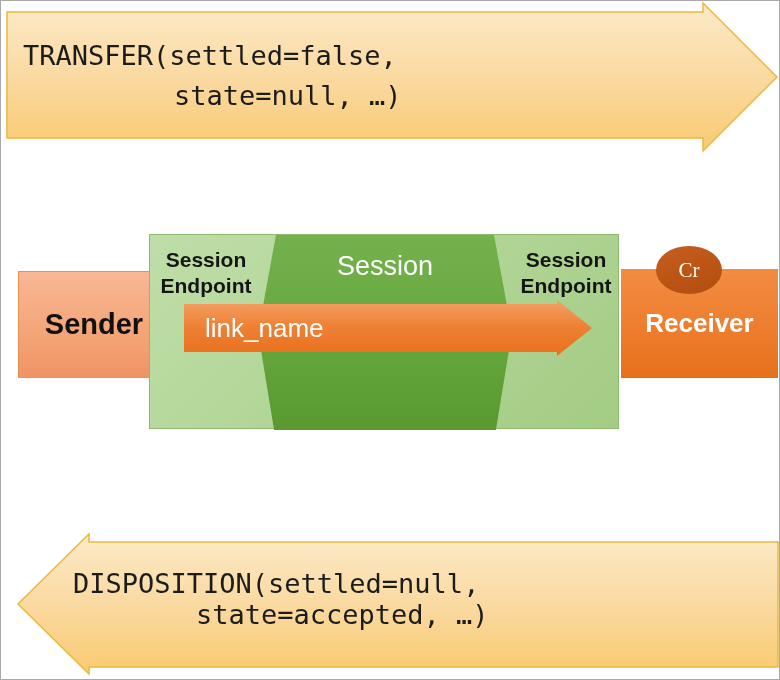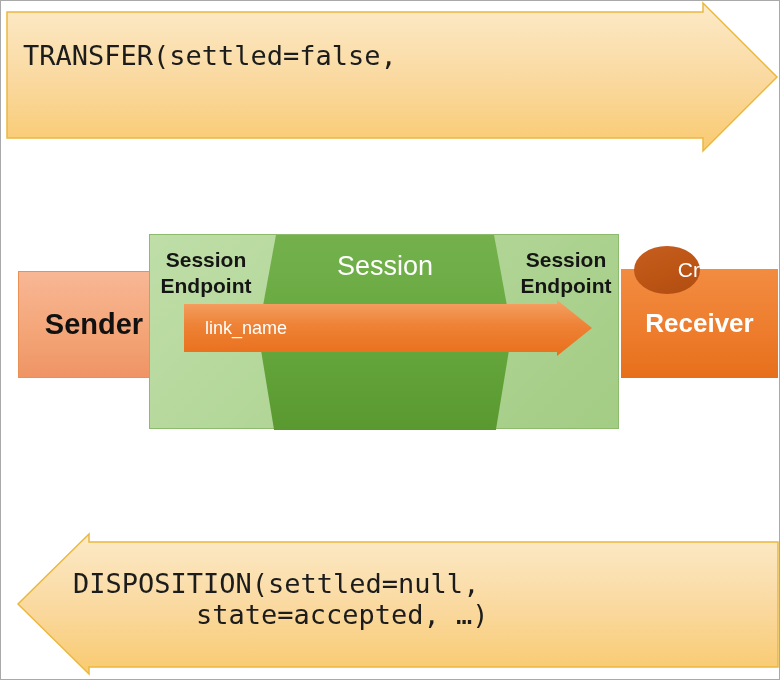--- a/index.html
+++ b/index.html
@@ -53,48 +53,49 @@
   }
   .eplabel.left{left:0;width:112px;}
   .eplabel.right{left:356px;width:120px;}
   .sessiontitle{
     position:absolute;left:135px;top:16px;width:200px;
     text-align:center;font-size:27px;font-weight:normal;color:#fff;
   }
 
   
   .linklabel{
-    left:204px;top:314px;font-size:18px;line-height:26px;
+    left:204px;top:314px;font-size:26px;line-height:26px;
     color:#fff;font-weight:normal;
   }
 
   
   .crbadge{
-    left:633px;top:245px;width:66px;height:48px;border-radius:50%;
+    left:655px;top:245px;width:66px;height:48px;border-radius:50%;
     background:linear-gradient(160deg,#C65E20 0%,#BC5414 55%,#B04D12 100%);
-    display:flex;align-items:center;justify-content:flex-end;
-    font-size:21px;color:#fff;
+    display:flex;align-items:center;justify-content:center;
+    font-size:21px;color:#fff;font-family:Liberation Serif, serif;
   }
 </style>
 </head>
 <body>
 
 <div id="canvas">
 
   <svg class="abs" style="left:0;top:0" width="780" height="160" viewBox="0 0 780 160">
     <defs>
       <linearGradient id="goldgrad" x1="0" y1="0" x2="0" y2="1">
         <stop offset="0%" stop-color="#FCEAC8"></stop>
         <stop offset="55%" stop-color="#FAD89D"></stop>
         <stop offset="100%" stop-color="#F9CA6F"></stop>
       </linearGradient>
     </defs>
     <polygon points="6,11 702,11 702,2 776,76 702,150 702,137 6,137" fill="url(#goldgrad)" stroke="#EBB83F" stroke-width="1.5"></polygon>
   </svg>
   <div class="bannertext" style="left:22px;top:40px">TRANSFER(settled=false,</div>
+  <div class="bannertext" style="left:173px;top:80px">state=null, …)</div>
 
   <div class="abs sender">
     <span>Sender</span>
   </div>
 
   <div class="abs receiver">
     <span>Receiver</span>
   </div>
 
   <div class="abs sessionbox">

